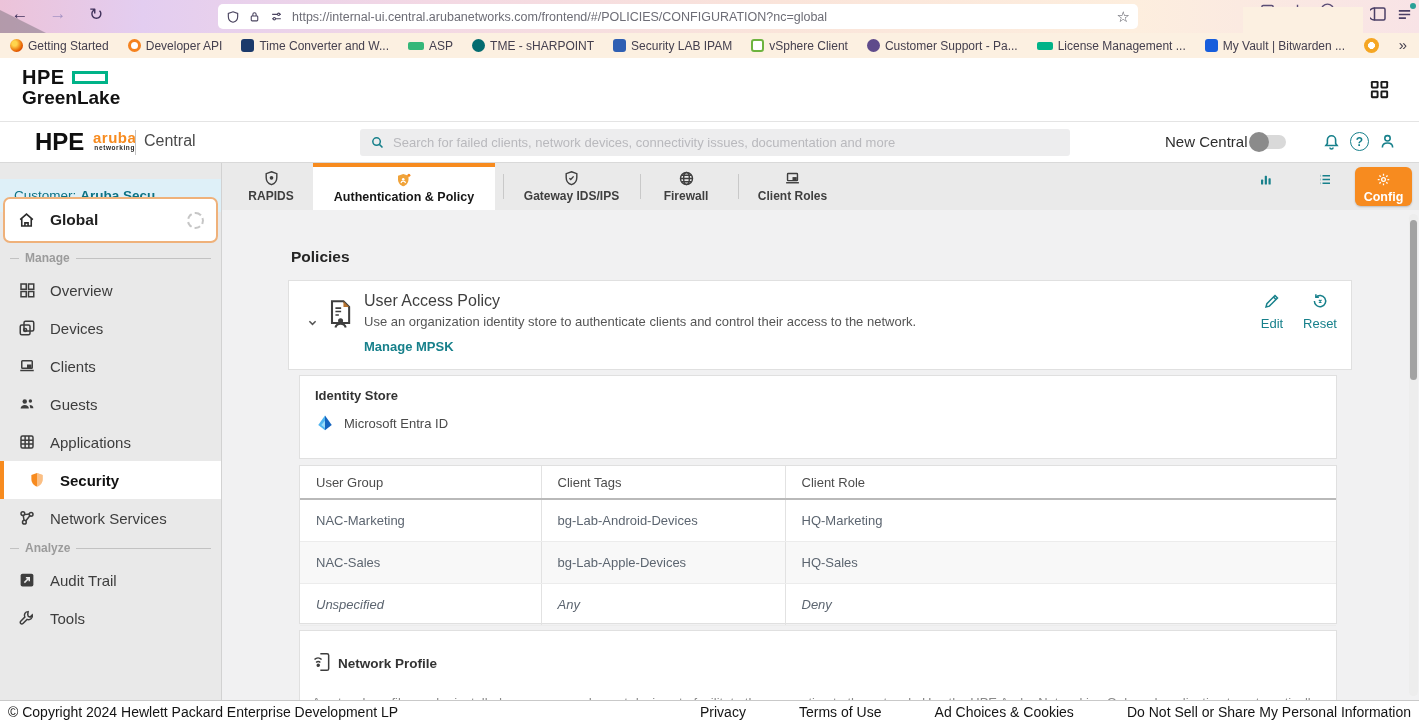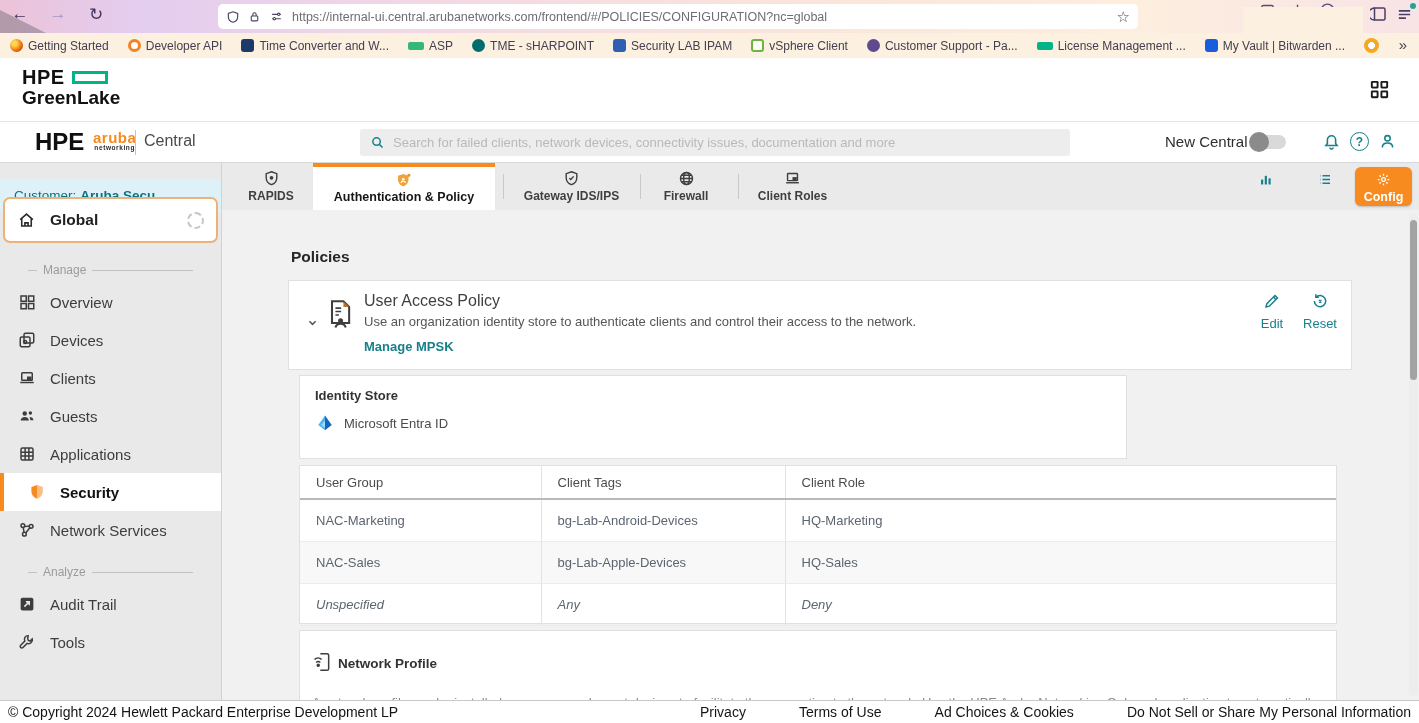--- a/index.html
+++ b/index.html
@@ -72,22 +72,22 @@
 
   
   .sidebar { left:0; top:163px; width:222px; height:537px; background:#e9e9e9; border-right:1px solid #d2d2d2; }
   .customer { left:0; top:0; width:100%; height:33px; background:#def0f8; display:flex; align-items:center;
     padding-left:14px; font-size:13.5px; color:#0d7284;margin-top:16px; }
   .customer b { font-weight:700; margin-left:4px; }
   .global-box { left:3px; top:34px; width:215px; height:46px; background:#fff; border:2px solid #efb17a;
     border-radius:7px; display:flex; align-items:center; padding:0 12px; gap:14px; cursor:pointer; }
   .global-label { font-size:15.5px; font-weight:700; color:#1f1f1f; flex:1; }
   .dashed-circle { width:17px; height:17px; border:2px dashed #c6c6c6; border-radius:50%; }
-  .section-label { display:flex; align-items:center; gap:6px; padding:0 28px; margin:16px 0 6px;
-    font-size:12px; font-weight:400; color:#9b9b9b; }
+  .section-label { display:flex; align-items:center; gap:6px; padding:0 10px; margin:4px 0 6px;
+    font-size:12px; font-weight:700; color:#9b9b9b; }
   .section-label::before { content:""; width:9px; height:1px; background:#c2c2c2; }
   .section-label::after { content:""; flex:1; height:1px; background:#c2c2c2; }
   .side-items { left:0; top:84px; width:100%; }
   .side-item { height:38px; display:flex; align-items:center; gap:14px; padding-left:18px;
     font-size:15px; color:#3d3d3d; cursor:pointer; }
   .side-item svg { flex:0 0 auto; }
   .side-item.active { background:#fff; border-left:4px solid #f78b1f; padding-left:24px; font-weight:700; color:#111; }
 
   
   .main { left:222px; top:163px; width:1197px; height:537px; }
@@ -112,21 +112,21 @@
   .card { background:#fff; border:1px solid #e0e0e0; }
   .policy-card { left:66px; top:70px; width:1064px; height:90px; }
   .chev { left:16px; top:34px; color:#555; }
   .doc-ic { left:36px; top:18px; }
   .policy-title { left:75px; top:11px; font-size:16px; color:#3f3f3f; }
   .policy-desc { left:75px; top:33px; font-size:13px; color:#555; }
   .policy-link { left:75px; top:58px; font-size:13px; font-weight:700; color:#17808b; cursor:pointer; }
   .action { top:11px; width:46px; text-align:center; color:#17808b; cursor:pointer; }
   .action .t-label { font-size:13px; margin-top:2px; }
 
-  .id-card { left:77px; top:165px; width:828px; height:84px; }
+  .id-card { left:77px; top:165px; width:1038px; height:84px; }
   .id-label { left:15px; top:12px; font-size:13px; font-weight:700; color:#333; }
   .id-row { left:16px; top:38px; display:flex; align-items:center; gap:10px; }
   .id-value { font-size:13px; color:#4a4a4a; }
 
   .table-card { left:77px; top:255px; width:1038px; height:159px; }
   table.map { width:100%; border-collapse:collapse; font-size:13px; }
   table.map th { text-align:left; font-weight:400; color:#4c4c4c; height:33px; padding-left:16px;
     border-bottom:2px solid #b9b9b9; border-right:1px solid #e2e2e2; }
   table.map td { color:#5c6570; height:42px; padding-left:16px; border-right:1px solid #e2e2e2;
     border-bottom:1px solid #ececec; }

